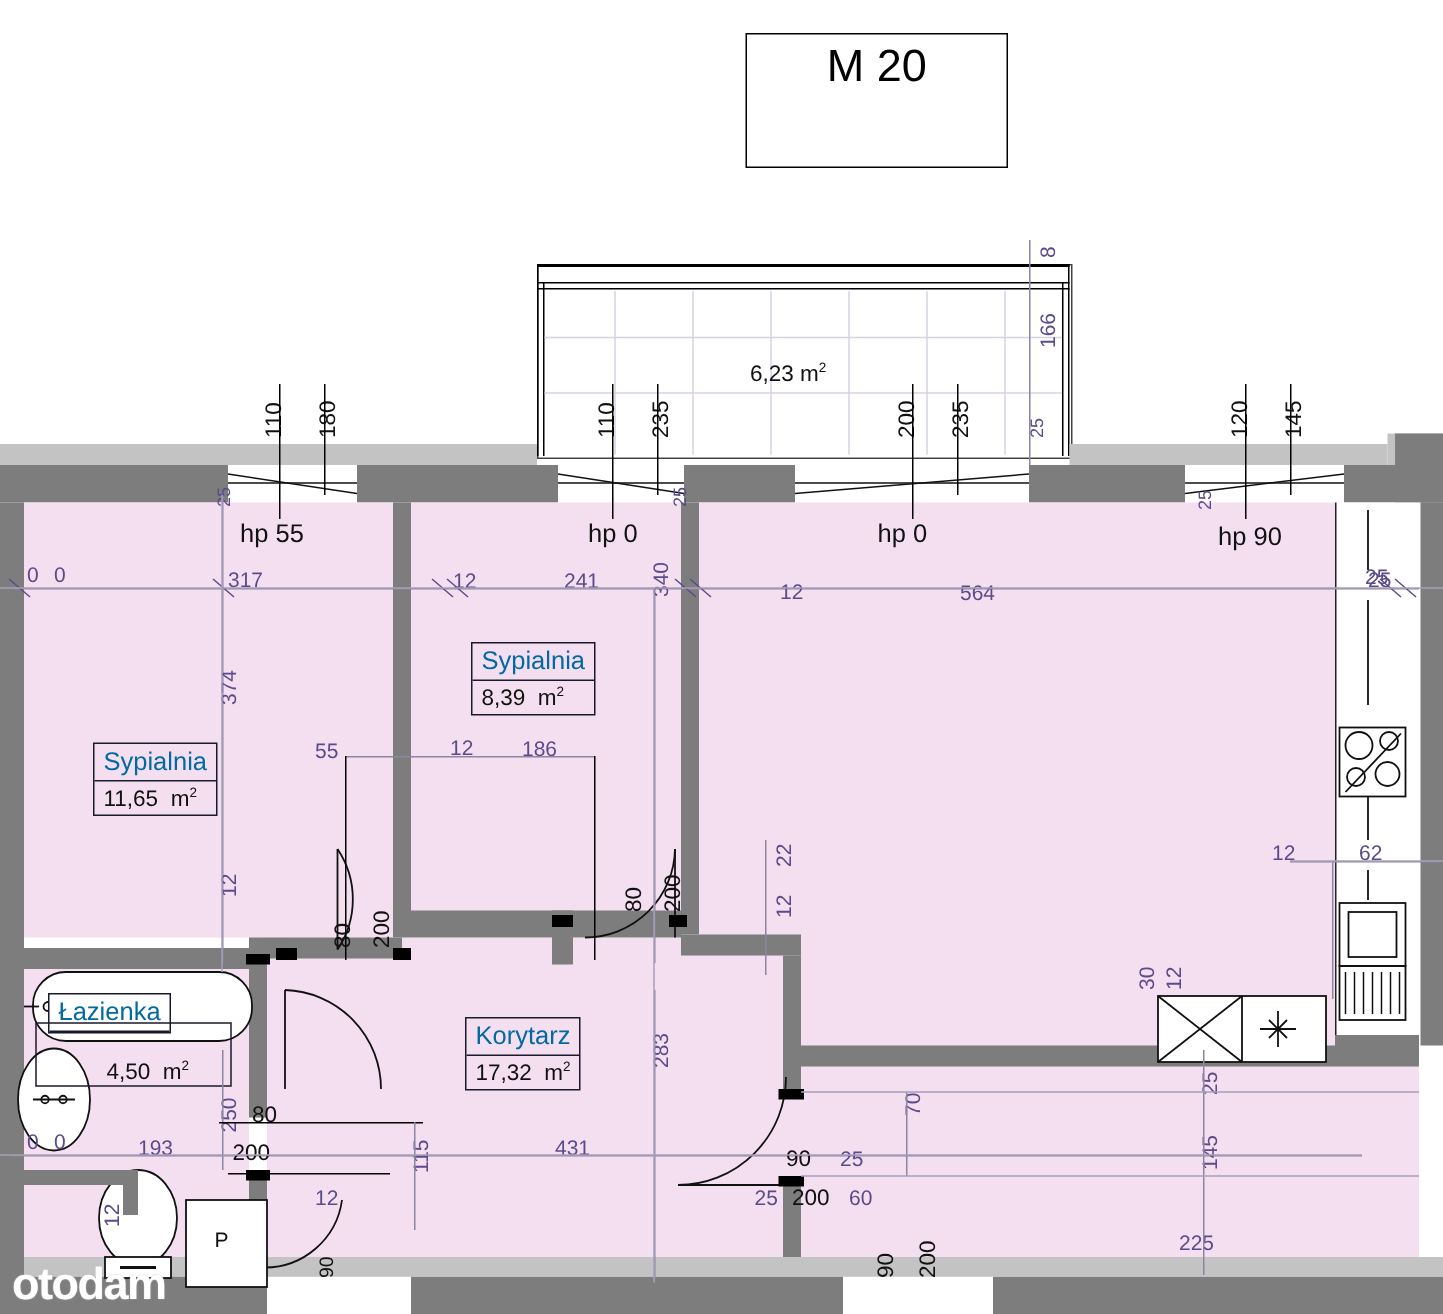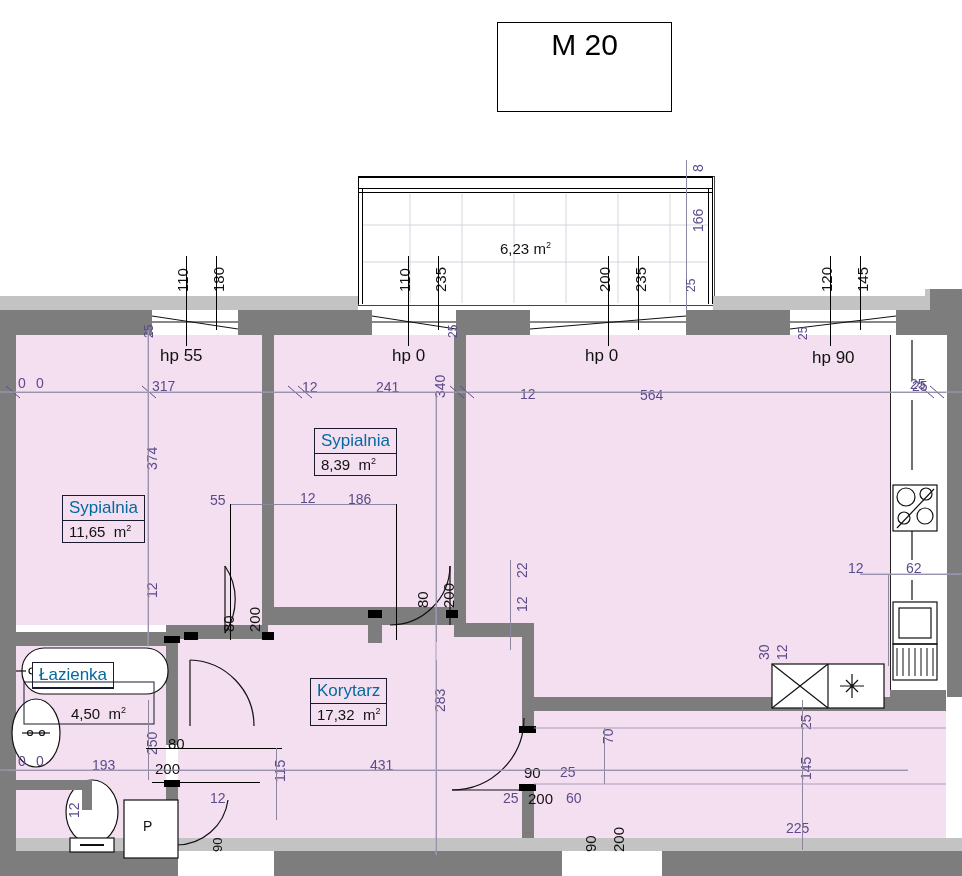--- a/index.html
+++ b/index.html
@@ -399,14 +399,17 @@
       <line x1="0" y1="392" x2="962" y2="392"></line>
       <line x1="0" y1="770" x2="908" y2="770"></line>
       <line x1="148" y1="330" x2="148" y2="648"></line>
       <line x1="436" y1="392" x2="436" y2="855"></line>
       <line x1="534" y1="728" x2="946" y2="728"></line>
       <line x1="534" y1="784" x2="946" y2="784"></line>
       <line x1="860" y1="574" x2="962" y2="574"></line>
     </g>
   </svg>
 
+  <div id="watermark">
+    <span>otodam</span>
+  </div>
 
 </div>
 
 </body></html>

